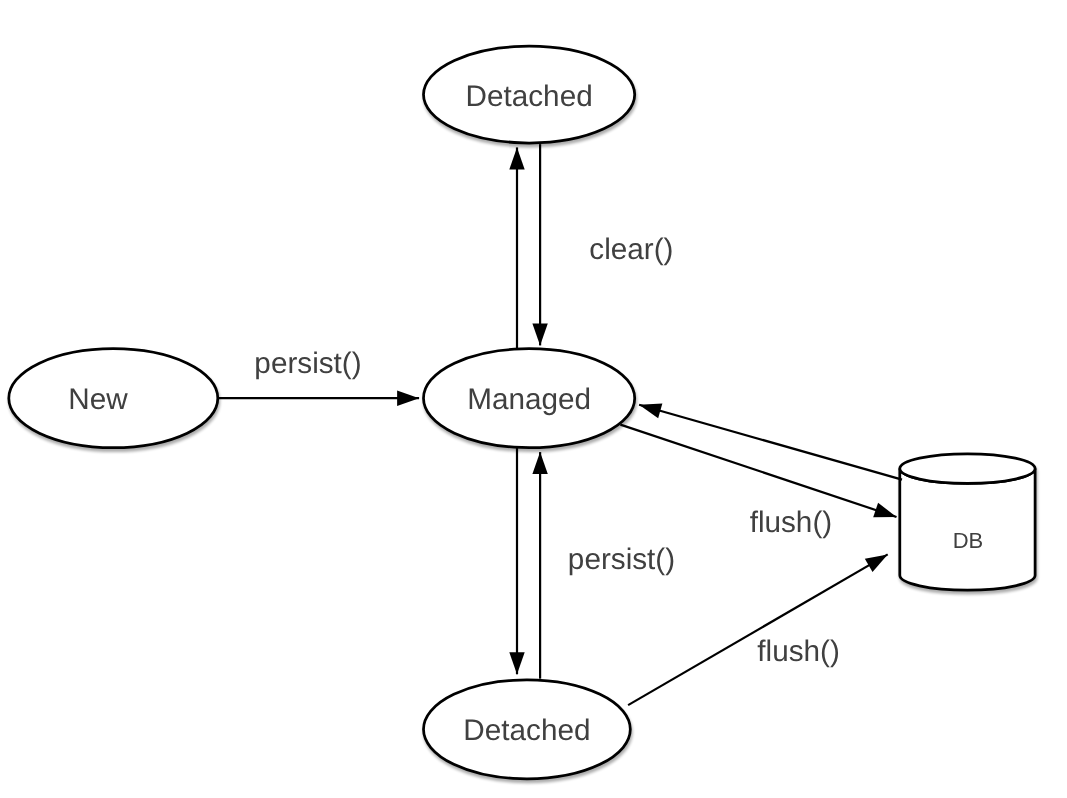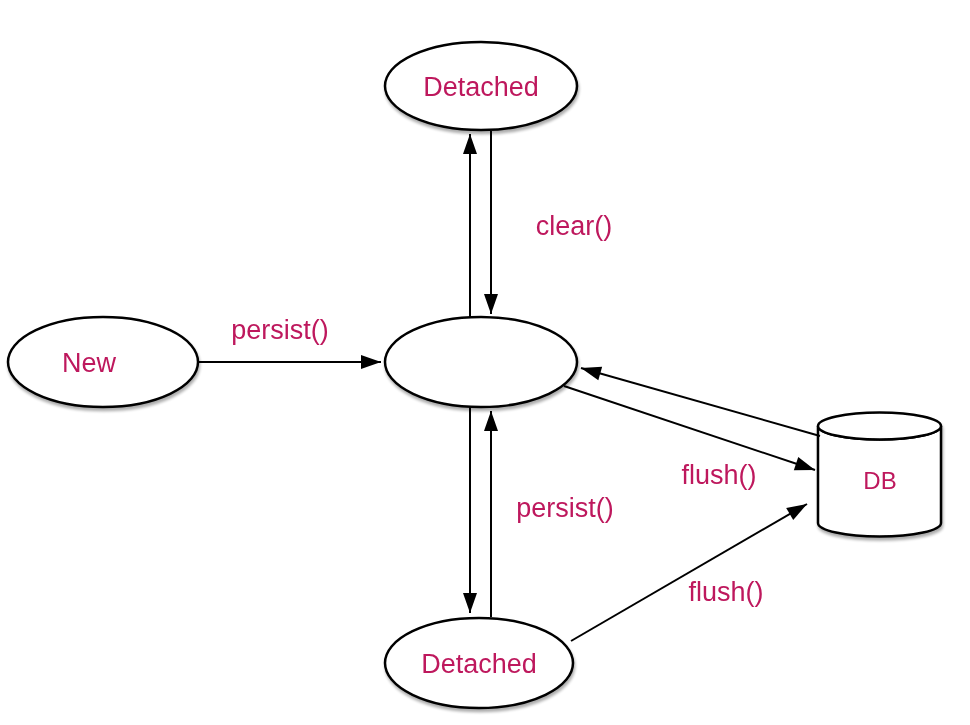--- a/index.html
+++ b/index.html
@@ -21,25 +21,25 @@
     left: 0;
     top: 0;
   }
   .lbl {
     position: absolute;
     transform: translate(-50%, -50%);
     font-size: 27px;
     line-height: 28px;
     white-space: nowrap;
     text-align: center;
-    color: #be185d;
+    color: #404040;
   }
   .lbl.multiline span { display: block; }
   .lbl.find-block { line-height: 33px; }
-  .lbl.db-label { font-size: 24px; }
+  .lbl.db-label { font-size: 20px; margin-top: 11px; }
 </style>
 </head>
 <body>
 
 <div class="canvas">
 
   <svg width="970" height="725" viewBox="0 0 970 725">
     <defs>
       <marker id="arrow" viewBox="0 0 22 16" refX="21" refY="8" markerWidth="22" markerHeight="16" markerUnits="userSpaceOnUse" orient="auto">
         <path d="M1,1 L21,8 L1,15 Z" fill="#000000"></path>
@@ -72,20 +72,21 @@
     <line x1="491" y1="131" x2="491" y2="314" stroke="#000000" stroke-width="2" marker-end="url(#arrow)"></line>
     <line x1="470" y1="407" x2="470" y2="613" stroke="#000000" stroke-width="2" marker-end="url(#arrow)"></line>
     <line x1="491" y1="617" x2="491" y2="411" stroke="#000000" stroke-width="2" marker-end="url(#arrow)"></line>
     <line x1="820" y1="436" x2="581" y2="368" stroke="#000000" stroke-width="2" marker-end="url(#arrow)"></line>
     <line x1="564" y1="386" x2="815" y2="470" stroke="#000000" stroke-width="2" marker-end="url(#arrow)"></line>
     <line x1="571" y1="641" x2="807" y2="504" stroke="#000000" stroke-width="2" marker-end="url(#arrow)"></line>
   </svg>
 
   <div class="lbl" style="left:89px; top:363px;text-align:center;">New</div>
   <div class="lbl" style="left:481px; top:87px;">Detached</div>
+  <div class="lbl" style="left:481px; top:363px;">Managed</div>
   <div class="lbl" style="left:479px; top:664px;">Detached</div>
   <div class="lbl db-label" style="left:880px; top:481px;">DB</div>
 
   <div class="lbl" style="left:280px; top:330px;">persist()</div>
 
 
   <div class="lbl" style="left:574px; top:226px;">clear()</div>
 
 
   <div class="lbl" style="left:565px; top:508px;">persist()</div>

